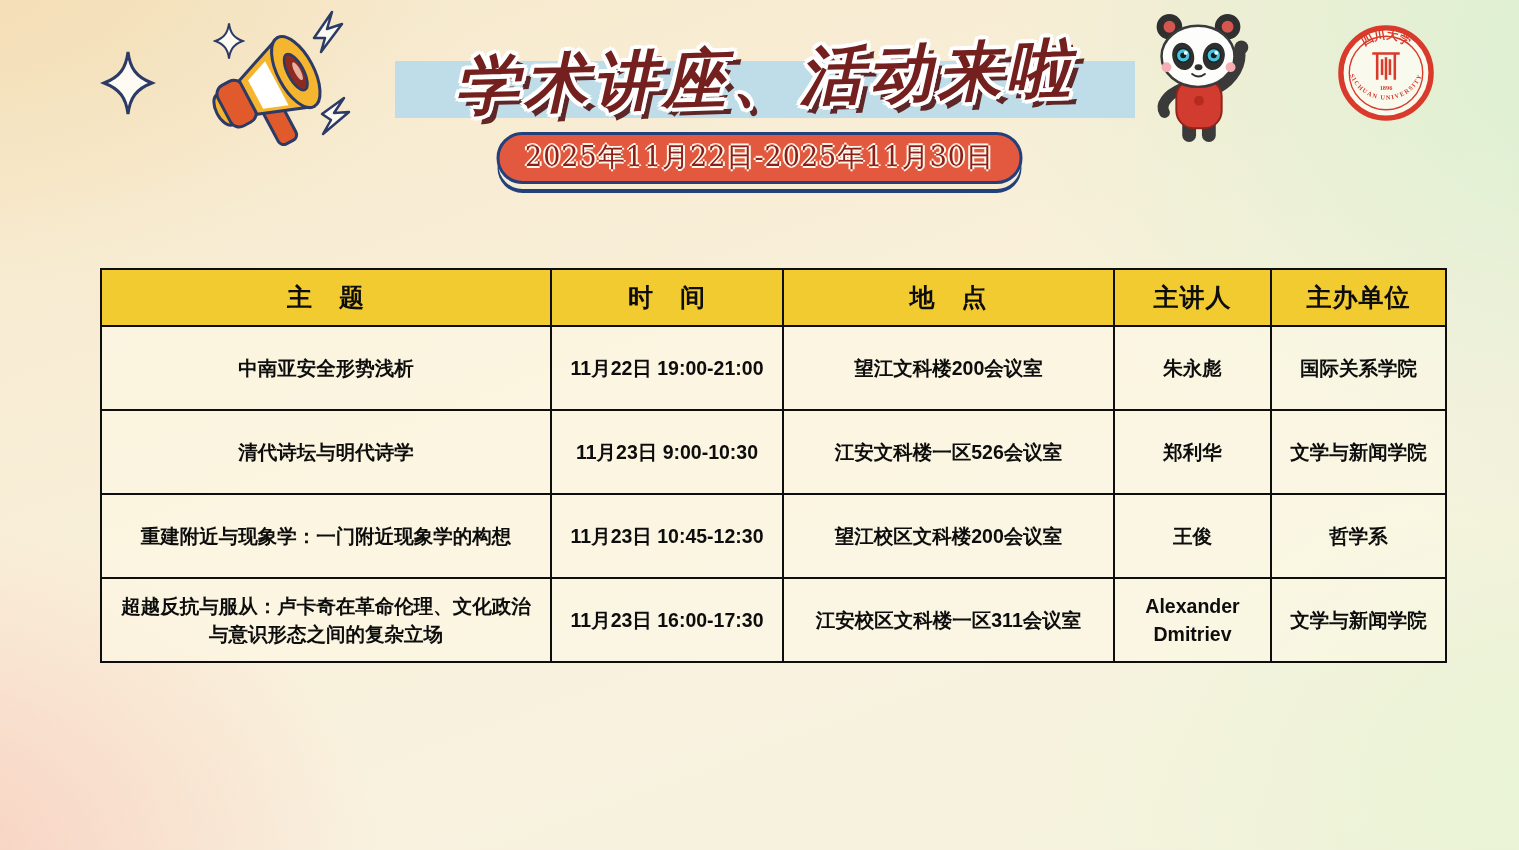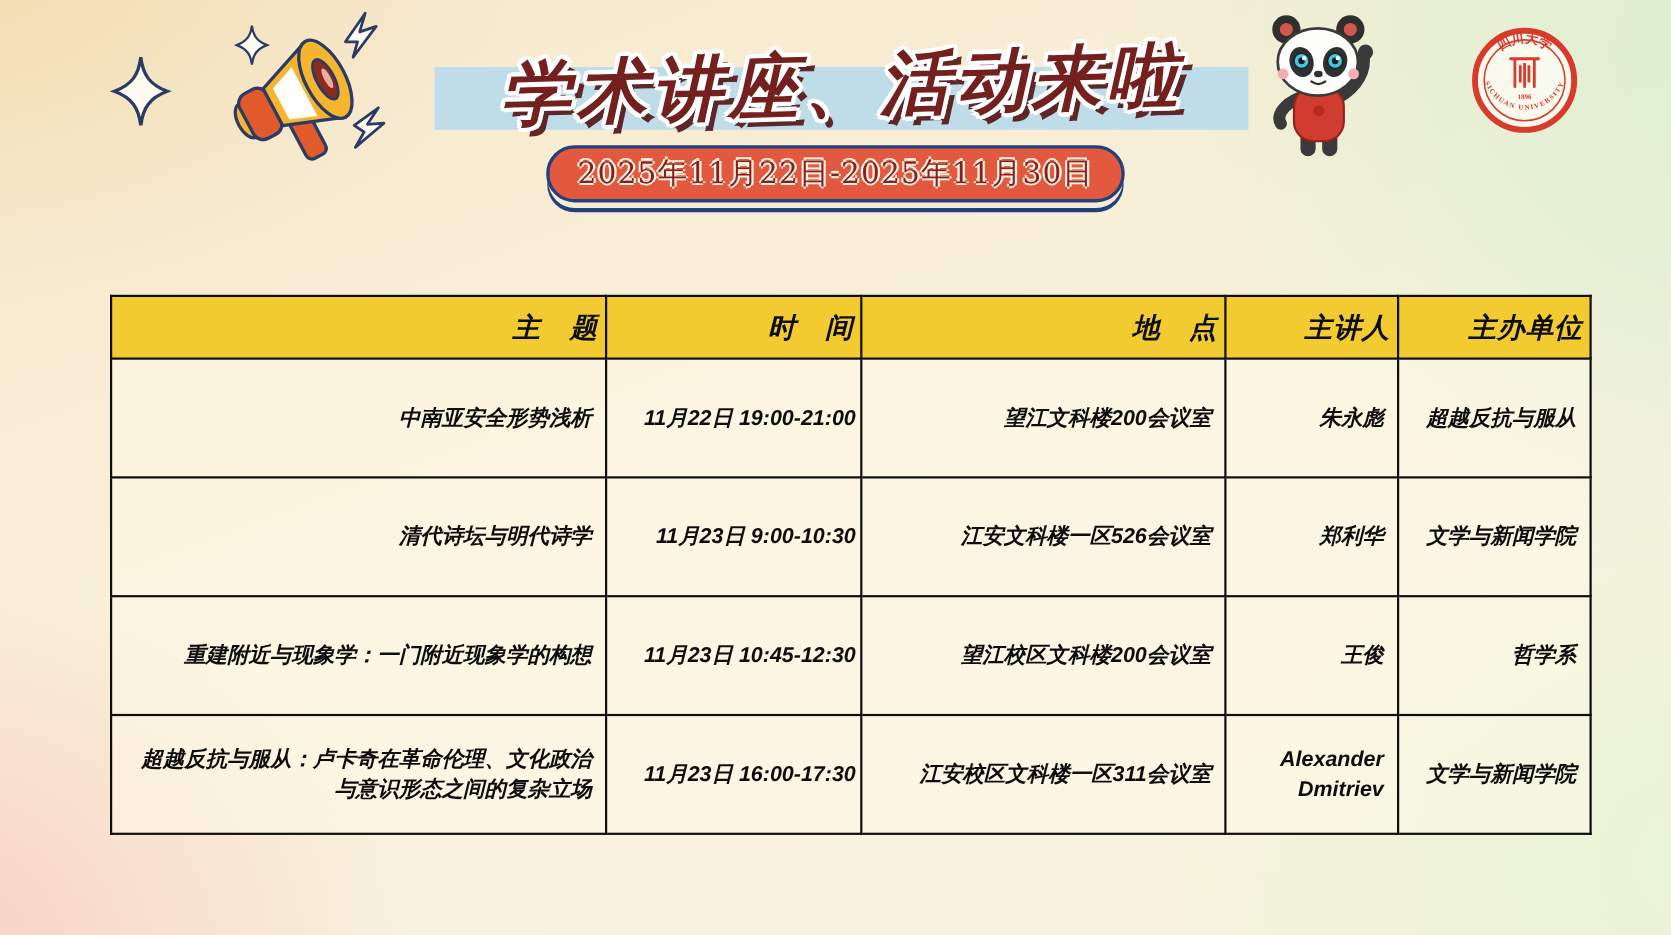--- a/index.html
+++ b/index.html
@@ -61,29 +61,29 @@
   }
 
   
   table.schedule {
     position:absolute; left:100px; top:268px;
     border-collapse:collapse; table-layout:fixed;
     width:1345px;
   }
   .schedule th, .schedule td {
     border:2.5px solid #0E0E0E;
-    text-align:right; vertical-align:middle;
-    color:#0D0D0D; font-weight:bold;font-style:italic;
+    text-align:center; vertical-align:middle;
+    color:#0D0D0D; font-weight:bold;
   }
   .schedule thead th {
     background:#F2CB31; height:57px; font-size:25px; letter-spacing:1px;
     padding:2px 6px;
   }
   .schedule tbody td {
-    height:108px; font-size:19.5px;
+    height:84px; font-size:19.5px;
     background:rgba(253,250,231,0.55);
     padding:4px 12px; line-height:1.45;
   }
   .schedule td.col-time { white-space:nowrap; padding:4px 4px; }
   .col-w-topic     { width:450px; }
   .col-w-time      { width:232px; }
   .col-w-location  { width:331px; }
   .col-w-speaker   { width:157px; }
   .col-w-organizer { width:175px; }
 </style>
@@ -180,21 +180,21 @@
         <th>主讲人</th>
         <th>主办单位</th>
       </tr>
     </thead>
     <tbody>
       <tr>
         <td class="col-topic">中南亚安全形势浅析</td>
         <td class="col-time">11月22日 19:00-21:00</td>
         <td class="col-location">望江文科楼200会议室</td>
         <td class="col-speaker">朱永彪</td>
-        <td class="col-org">超越反抗与服从</td>
+        <td class="col-org">国际关系学院</td>
       </tr>
       <tr>
         <td class="col-topic">清代诗坛与明代诗学</td>
         <td class="col-time">11月23日 9:00-10:30</td>
         <td class="col-location">江安文科楼一区526会议室</td>
         <td class="col-speaker">郑利华</td>
         <td class="col-org">文学与新闻学院</td>
       </tr>
       <tr>
         <td class="col-topic">重建附近与现象学：一门附近现象学的构想</td>

